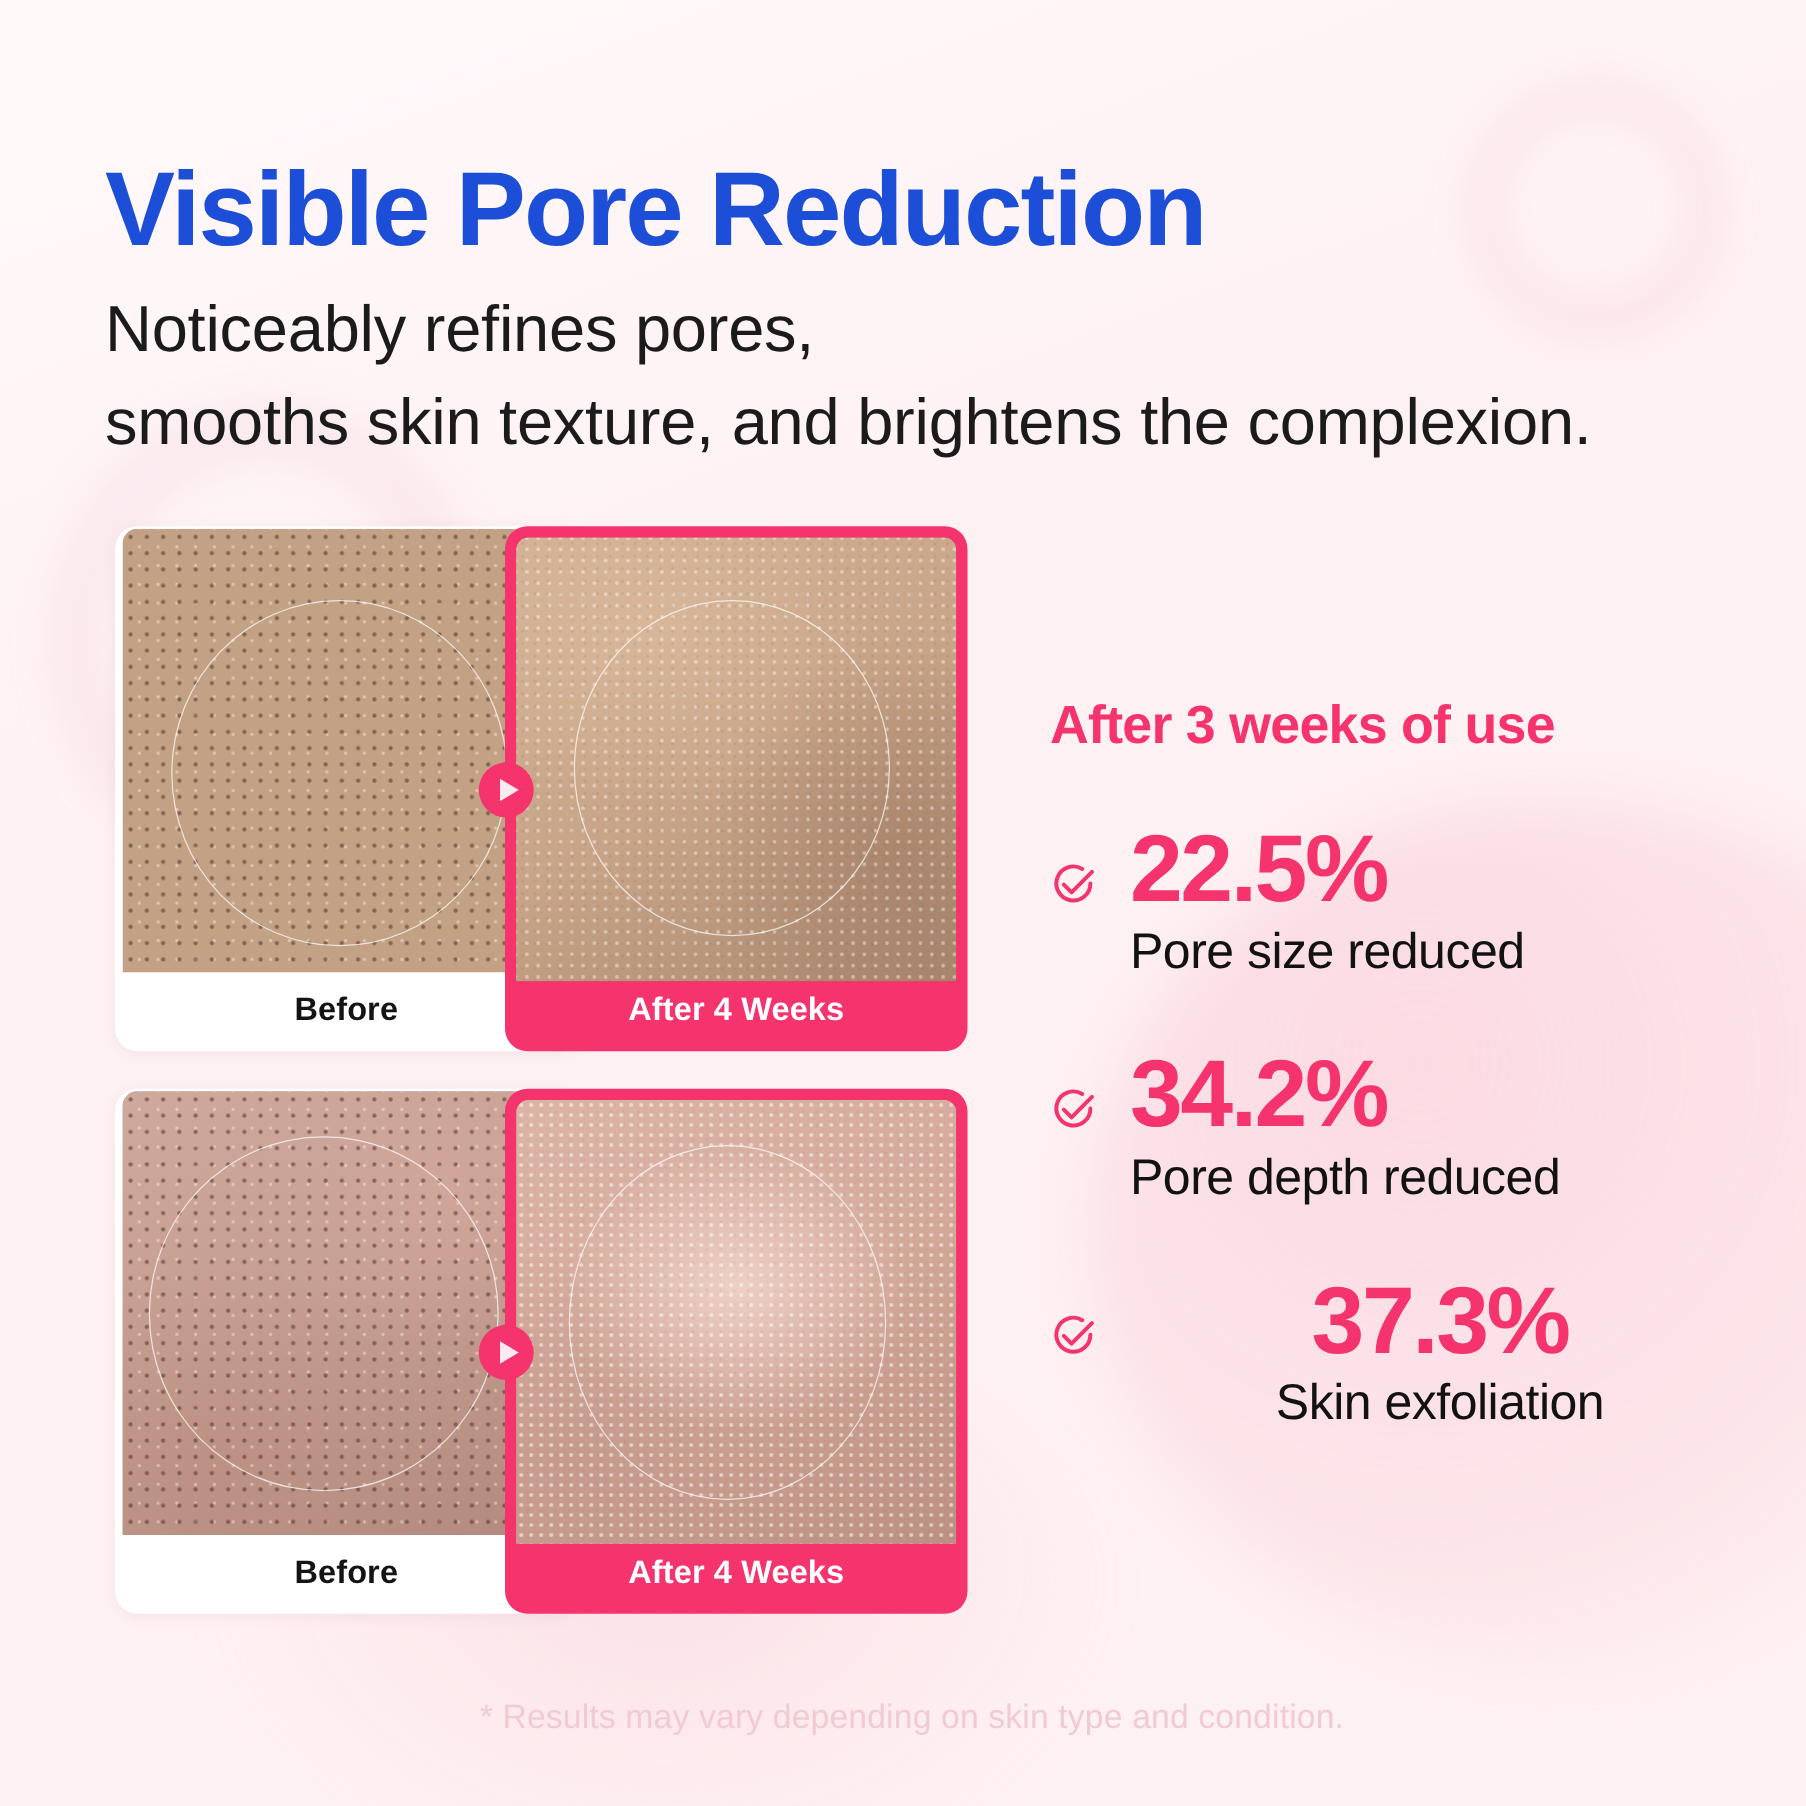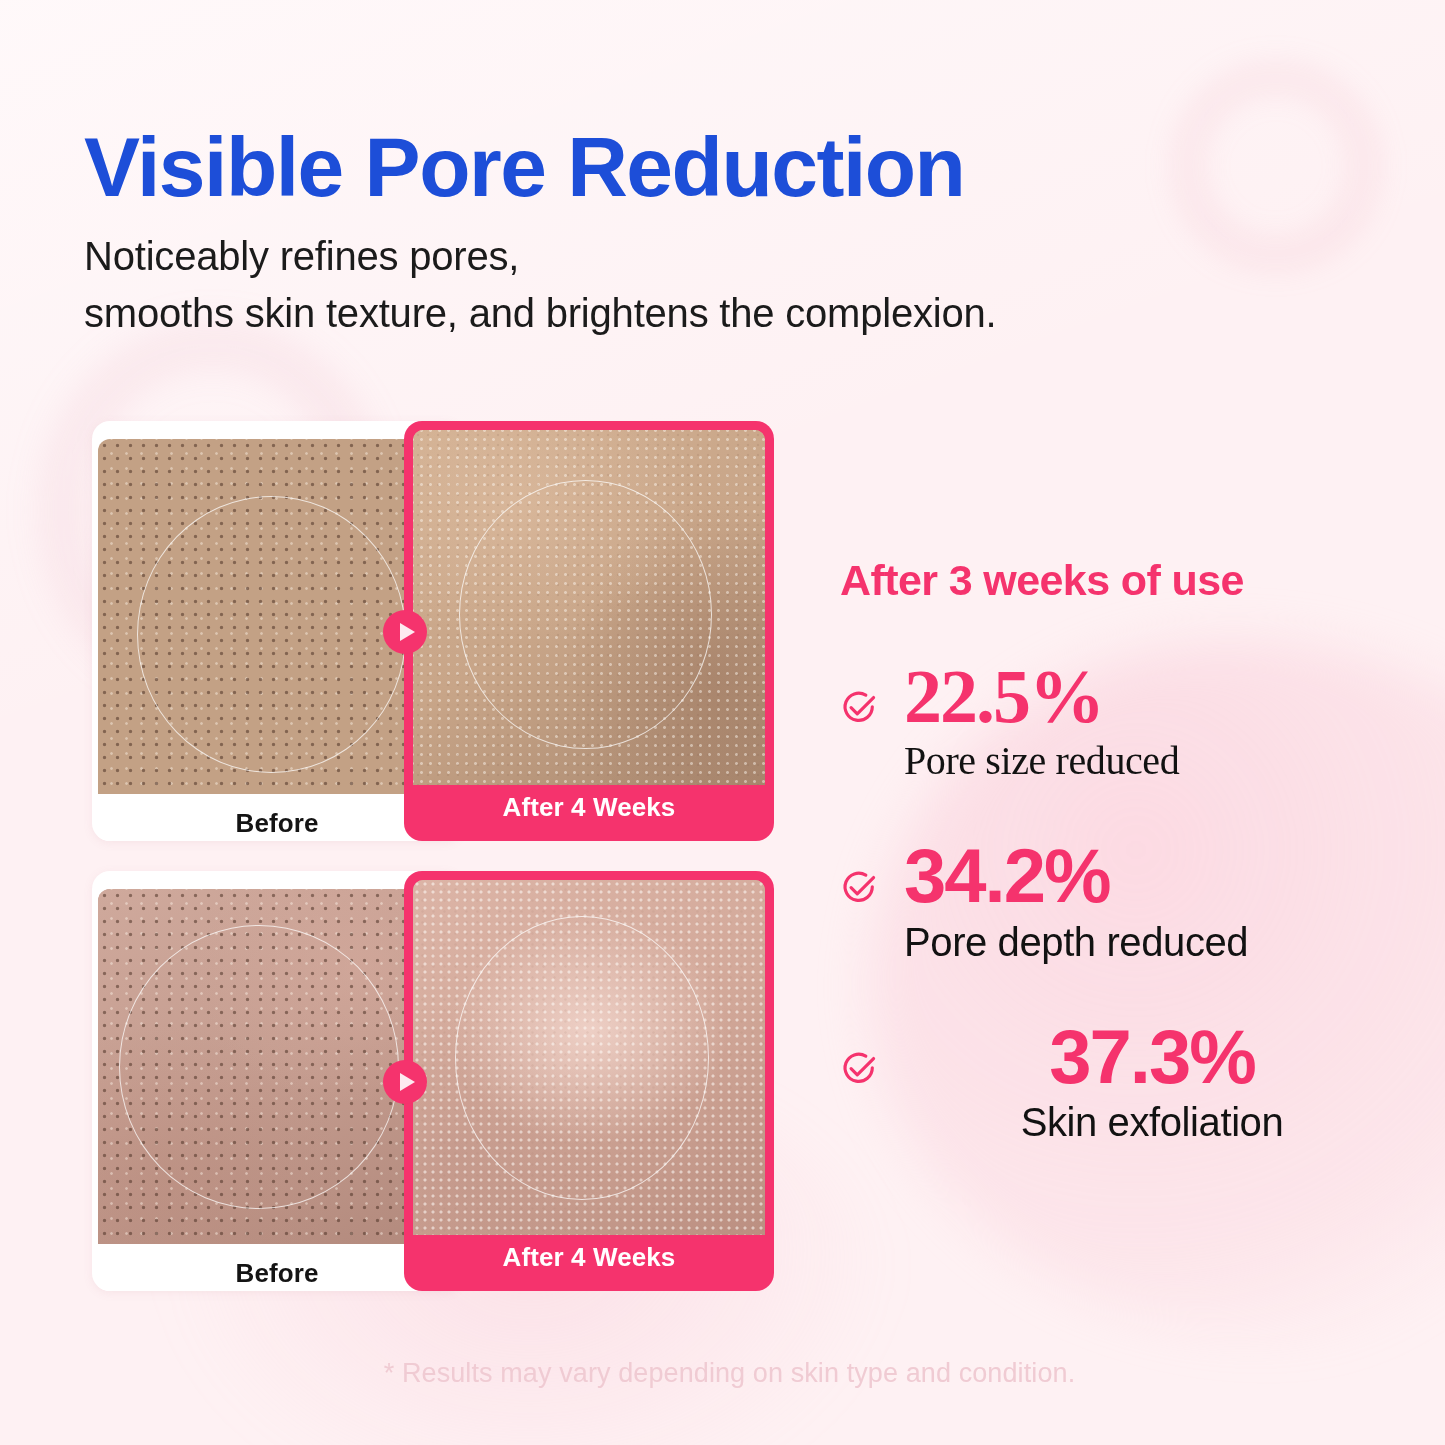--- a/index.html
+++ b/index.html
@@ -63,21 +63,21 @@
     position:absolute; left:84px; top:125px;
     font-size:84px;
     font-weight:700;
     letter-spacing:-1.5px;
     color:#1d4ed8;
     line-height:1.0;
     font-stretch:condensed;
   }
   .subhead {
     position:absolute; left:84px; top:228px;
-    font-size:40px;
+    font-size:52px;
     font-weight:400;
     color:#1b1b1b;
     line-height:1.42;
     letter-spacing:-0.2px;
   }
 
   
   .compare-row { position:absolute; }
   .compare-row.row1 { left:92px; top:421px; width:682px; height:420px; }
   .compare-row.row2 { left:92px; top:871px; width:682px; height:420px; }
@@ -85,21 +85,21 @@
   .card {
     position:absolute; top:0;
     width:370px; height:420px;
     border-radius:18px;
     overflow:hidden;
   }
   
   .card-before {
     left:0;
     background:#ffffff;
-    padding:18px 6px 0 6px;
+    padding:2px 6px 0 6px;
     box-shadow:0 2px 10px rgba(190,120,140,0.10);
   }
   
   .card-after {
     left:312px;
     background:#f5336d;
     padding:9px 9px 0 9px;
     z-index:3;
   }
 
@@ -332,21 +332,21 @@
   <div class="stats">
     <div class="stats-title">After 3 weeks of use</div>
 
     <div class="stat">
       <span class="check-icon">
         <svg viewBox="0 0 24 24" fill="none">
           <path d="M21.2 5.4 10.9 15.7 7 11.8" stroke="#f5336d" stroke-width="2" stroke-linecap="round" stroke-linejoin="round"></path>
           <path d="M20.4 11.2a8.6 8.6 0 1 1-4.1-7.3" stroke="#f5336d" stroke-width="2" stroke-linecap="round"></path>
         </svg>
       </span>
-      <span class="stat-body" style="display: block; font-family: Liberation Serif, serif;">
+      <span class="stat-body" style="display: block;">
         <span class="stat-value" style="display: block;">22.5%</span>
         <span class="stat-label" style="display: block;">Pore size reduced</span>
       </span>
     </div>
 
     <div class="stat">
       <span class="check-icon">
         <svg viewBox="0 0 24 24" fill="none">
           <path d="M21.2 5.4 10.9 15.7 7 11.8" stroke="#f5336d" stroke-width="2" stroke-linecap="round" stroke-linejoin="round"></path>
           <path d="M20.4 11.2a8.6 8.6 0 1 1-4.1-7.3" stroke="#f5336d" stroke-width="2" stroke-linecap="round"></path>

